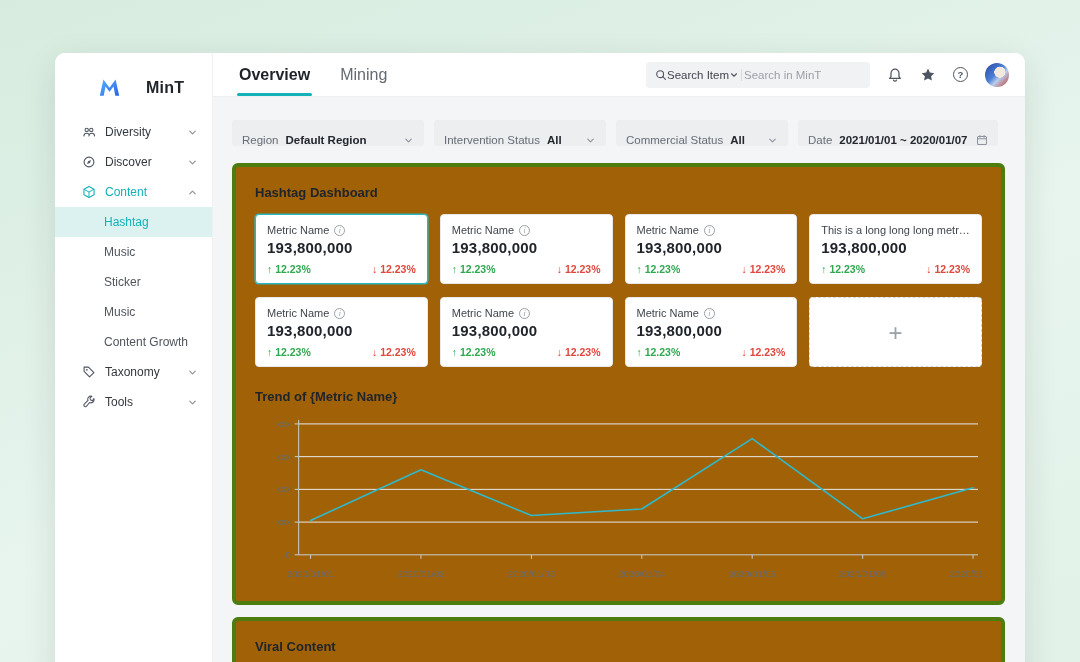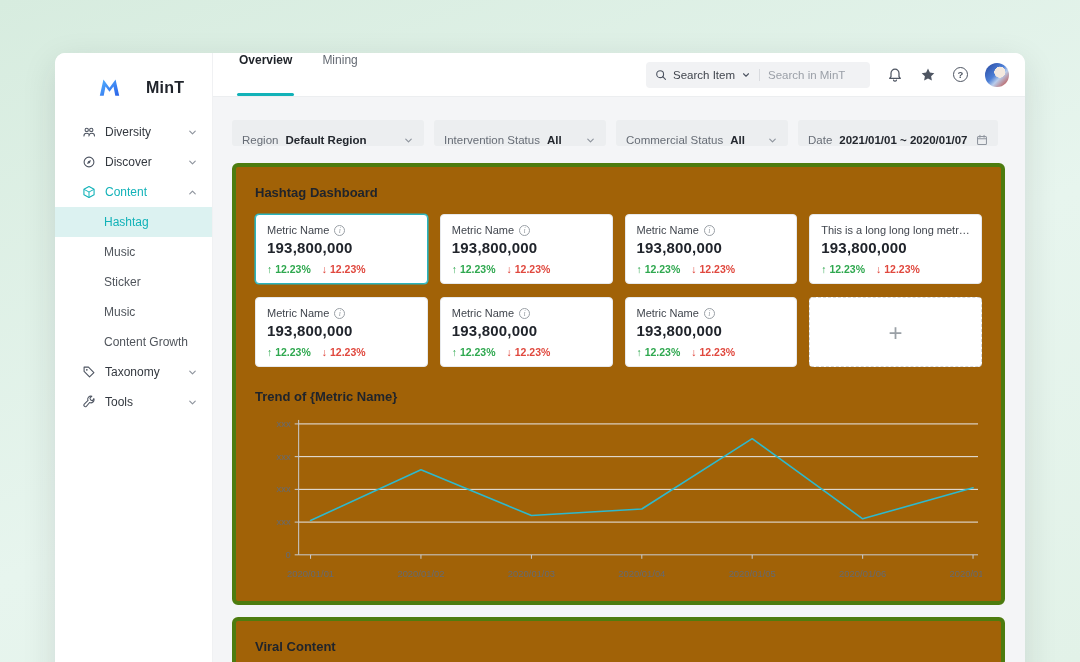--- a/index.html
+++ b/index.html
@@ -15,25 +15,25 @@
   .nav-item .nlabel{flex:1;white-space:nowrap;overflow:hidden}
   .nav-item .chev{color:#8f959e;display:flex}
   .nav-item.active{color:#12b2b8}
   .nav-item.active .nicon{color:#12b2b8}
   .nav-item.sub{padding-left:49px;color:#50555c;font-weight:400}
   .nav-item.sub.selected{background:#dcf2f1;color:#12b2b8}
   
   .main{flex:1;display:flex;flex-direction:column;min-width:0}
   .topbar{height:44px;flex:none;background:#fff;display:flex;align-items:center;padding:0 16px 0 24px;border-bottom:1px solid #eceef0}
   .tabs{display:flex;gap:26px;height:100%}
-  .tab{display:flex;font-size:12px;color:#646a73;position:relative;cursor:pointer;padding:0 2px}
+  .tab{display:flex;align-items:center;font-size:16px;color:#646a73;position:relative;cursor:pointer;padding:0 2px}
   .tab.active{color:#1f2329;font-weight:700}
   .tab.active::after{content:"";position:absolute;left:0;right:0;bottom:0;height:3px;border-radius:2px;background:#12b2b8}
   .topbar-right{margin-left:auto;display:flex;align-items:center;gap:17px}
-  .searchbox{width:224px;height:26px;background:#f1f2f4;border-radius:4px;display:flex;align-items:center;gap:6px;padding:10px 9px;font-size:11.5px;color:#646a73;cursor:text}
+  .searchbox{width:224px;height:26px;background:#f1f2f4;border-radius:4px;display:flex;align-items:center;padding:10px 9px;font-size:11.5px;color:#646a73;cursor:text}
   .searchbox .scope{color:#40454d;white-space:nowrap}
   .searchbox .divider{width:1px;height:12px;background:#d9dbdf;margin:0 2px}
   .searchbox .ph{color:#9ba0a8;white-space:nowrap;overflow:hidden}
   .iconbtn{color:#4e5562;display:flex;align-items:center;cursor:pointer}
   .help-circle{width:15px;height:15px;border:1.4px solid #4e5562;border-radius:50%;font-size:9.5px;font-weight:700;display:flex;align-items:center;justify-content:center;color:#4e5562}
   .avatar{width:24px;height:24px;border-radius:50%;flex:none;cursor:pointer;background:radial-gradient(circle at 62% 38%,#f4e9df 0 26%,transparent 27%),linear-gradient(135deg,#27479e 0%,#4d7fd6 45%,#b8cdec 62%,#c0392b 100%)}
   
   .content{flex:1;background:#f4f5f7;padding:23px 20px 20px 19px;min-height:0;overflow:hidden}
   .filterbar{display:flex;gap:10px;margin-bottom:17px}
   .chip{height:26px;background:#eceef0;border-radius:3px;display:flex;align-items:flex-end;gap:7px;padding:0 10px;font-size:11.5px;cursor:pointer;flex:none}
@@ -42,21 +42,21 @@
   .chip .chev{margin-left:auto;color:#8f959e;display:flex}
   .card{background:#a16207;border:4px solid #4d7c0f;border-radius:6px;padding:16px 19px;margin-bottom:12px}
   .card h2{font-size:13px;font-weight:700;color:#20242b;margin:2px 0 14px}
   .metric-grid{display:grid;grid-template-columns:repeat(4,1fr);gap:13px 12px;margin-bottom:22px}
   .metric{border:1px solid #e7e9ec;border-radius:4px;height:70px;padding:9px 11px 8px;display:flex;flex-direction:column;cursor:pointer;min-width:0;background:#fff}
   .metric.selected{border-color:#2ab4bd;box-shadow:0 0 0 .6px #2ab4bd}
   .mname{display:flex;align-items:flex-end;gap:5px;min-width:0}
   .mname-text{font-size:11px;color:#40454d;white-space:nowrap;overflow:hidden;text-overflow:ellipsis}
   .info{flex:none;width:11px;height:11px;border:1px solid #9aa0a6;border-radius:50%;color:#9aa0a6;font-size:8px;line-height:9px;text-align:center;font-style:italic;font-family:"Liberation Serif",serif}
   .mvalue{font-size:15px;font-weight:700;color:#20242b;margin-top:3px;letter-spacing:.2px}
-  .mbadges{margin-top:auto;display:flex;justify-content:flex-start;gap:11px;font-size:10.5px;font-weight:600}
+  .mbadges{margin-top:auto;display:flex;justify-content:space-between;gap:11px;font-size:10.5px;font-weight:600}
   .mbadges .up{color:#2fa84f}
   .mbadges .down{color:#e0483e}
   .metric.add{border:1px dashed #d4d7db;align-items:center;justify-content:center;color:#9aa0a6}
   .metric.add .plus{font-size:24px;font-weight:300;line-height:1}
   .trend-title{font-size:13px;font-weight:700;color:#20242b;margin:0 0 10px}
   #trendChart svg{display:block;width:100%;height:auto}
   #trendChart text{fill:#646a73;font-size:9.5px;font-family:"Liberation Sans",sans-serif}
   #trendChart .ytick{text-anchor:end}
   #trendChart .xtick{text-anchor:middle}
   #trendChart .grid{stroke:#e9ebee;stroke-width:1}

